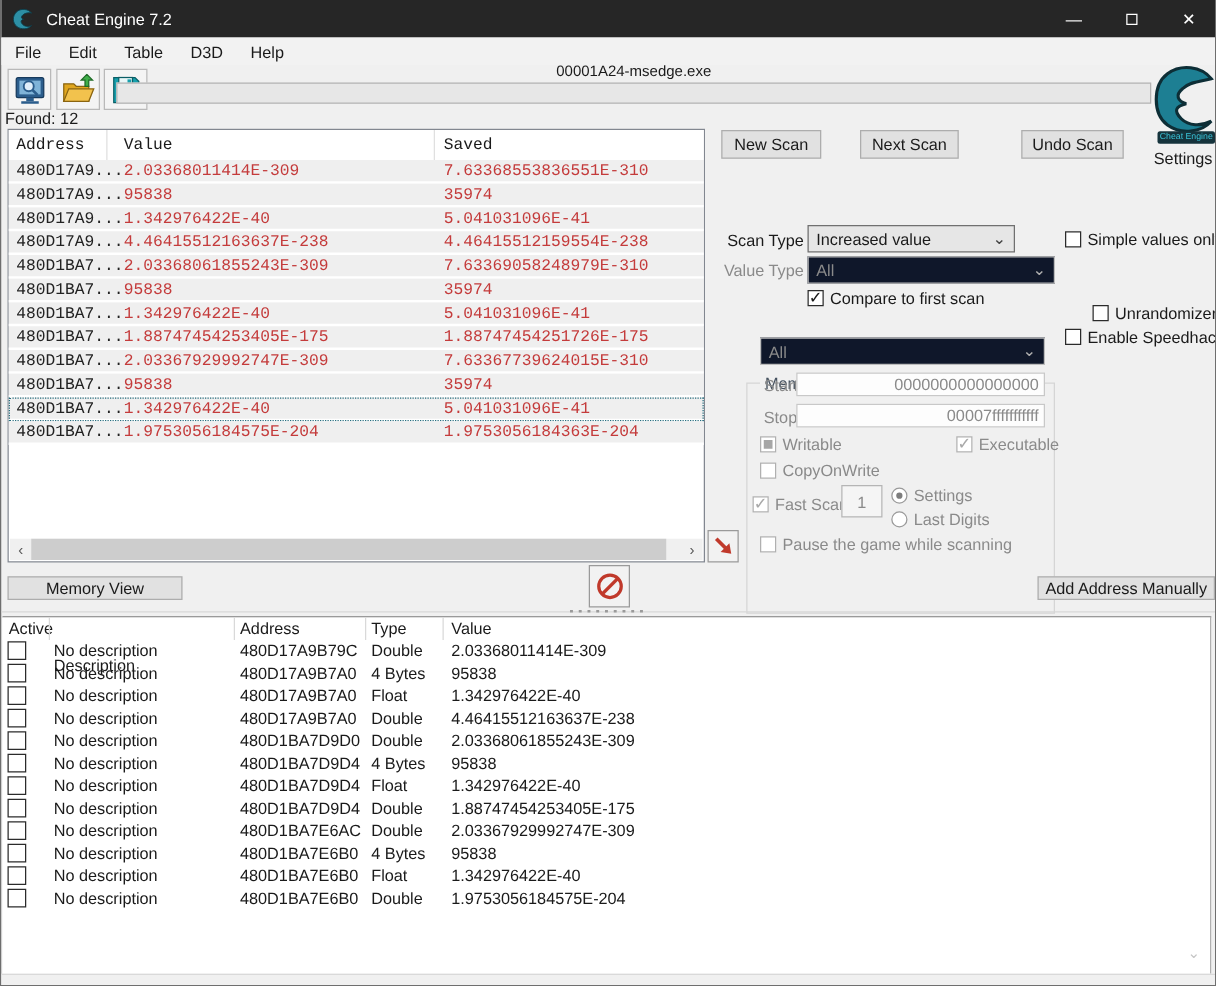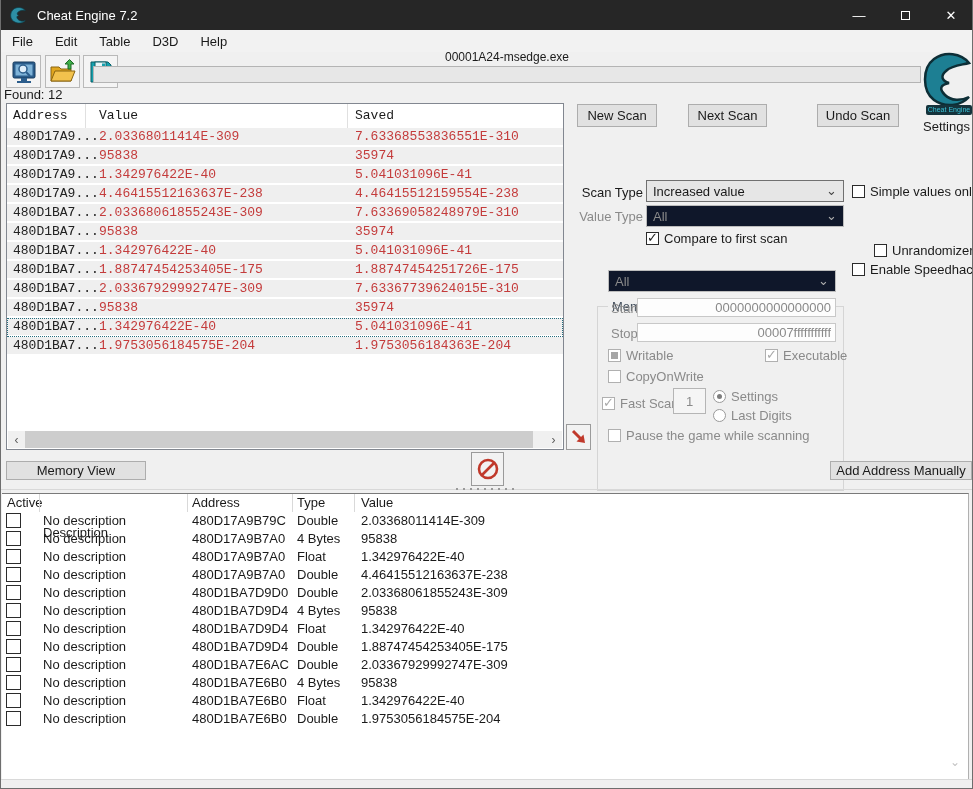--- a/index.html
+++ b/index.html
@@ -243,21 +243,21 @@
   <div class="btn rp-btn" style="left:687px; width:79px;">Next Scan</div>
   <div class="btn rp-btn" style="left:816px; width:82px;">Undo Scan</div>
 
   <svg style="position:absolute; left:922px; top:51px;" width="50" height="58" viewBox="0 0 50 58">
     <path d="M46 12 C38 2 22 0 11 8 C-1 17 -1 40 11 49 C22 57 38 55 46 46 C38 50 28 50 22 44 C16 38 17 34 26 32 C19 30 17 25 23 20 C29 14 39 14 46 12 Z" fill="#1d7f93" stroke="#0d2e36" stroke-width="2.5"></path>
   </svg>
   <div style="position:absolute; left:925px; top:105px; width:46px; height:10px; background:#15333c; border-radius:2px; color:#39c2d7; font-size:7px; text-align:center; line-height:10px;">Cheat Engine</div>
   <div class="settings-label">Settings</div>
 
   <div class="field-label" style="left:560px; top:185px; width:82px;">Scan Type</div>
-  <div class="combo" style="left:645px; top:180px; width:198px;">
+  <div class="combo" style="left:645px; top:180px; width:166px;">
     <span>Increased value</span>
     <span class="chev">⌄</span>
   </div>
   <div class="cbrow" style="left:851px; top:183px;">
     <span class="cb"></span><span class="lbl">Simple values only</span>
   </div>
 
   <div class="field-label gray" style="left:560px; top:209px; width:82px;">Value Type</div>
   <div class="combo disabled" style="left:645px; top:205px; width:198px;">
     <span>All</span>

